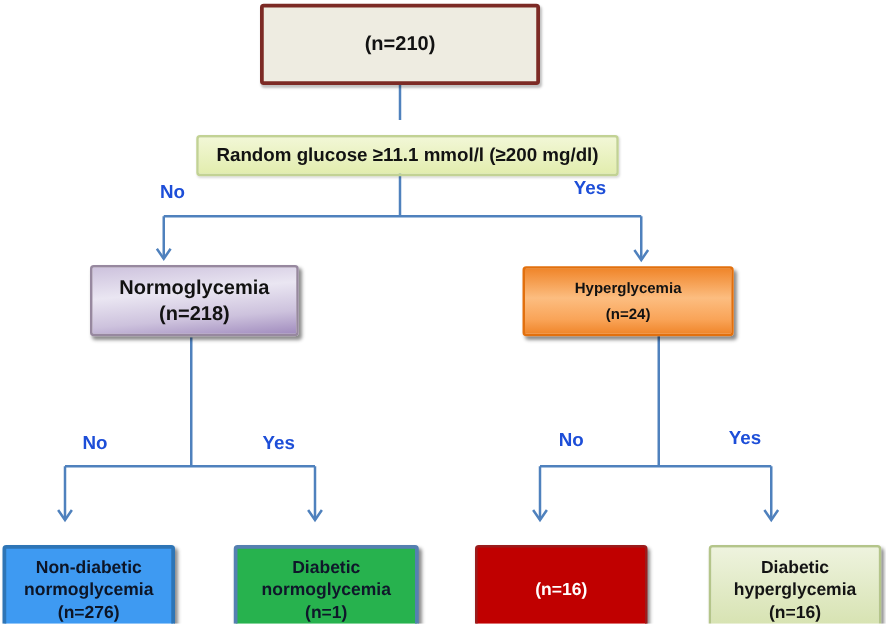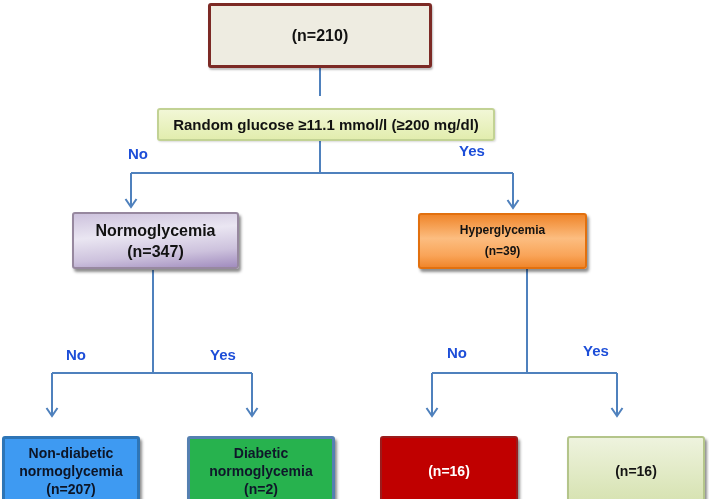--- a/index.html
+++ b/index.html
@@ -126,44 +126,45 @@
 
   <div class="node" id="criterion-box">
     <div class="ln">Random glucose ≥11.1 mmol/l (≥200 mg/dl)</div>
   </div>
 
   <div class="edge-label" id="lbl-l1-no">No</div>
   <div class="edge-label" id="lbl-l1-yes">Yes</div>
 
   <div class="node" id="normoglycemia-box">
     <div class="ln">Normoglycemia</div>
-    <div class="ln">(n=347)</div>
+    <div class="ln">(n=218)</div>
   </div>
 
   <div class="node" id="hyperglycemia-box">
     <div class="ln">Hyperglycemia</div>
-    <div class="ln">(n=39)</div>
+    <div class="ln">(n=24)</div>
   </div>
 
   <div class="edge-label" id="lbl-l2l-no">No</div>
   <div class="edge-label" id="lbl-l2l-yes">Yes</div>
   <div class="edge-label" id="lbl-l2r-no">No</div>
   <div class="edge-label" id="lbl-l2r-yes">Yes</div>
 
   <div class="node leaf" id="nondiabetic-normoglycemia-box">
     <div class="ln">Non-diabetic normoglycemia</div>
-    <div class="ln">(n=207)</div>
+    <div class="ln">(n=276)</div>
   </div>
 
   <div class="node leaf" id="diabetic-normoglycemia-box">
     <div class="ln">Diabetic normoglycemia</div>
-    <div class="ln">(n=2)</div>
+    <div class="ln">(n=1)</div>
   </div>
 
   <div class="node leaf" id="stress-hyperglycemia-box">
     <div class="ln">(n=16)</div>
   </div>
 
   <div class="node leaf" id="diabetic-hyperglycemia-box">
+    <div class="ln">Diabetic hyperglycemia</div>
     <div class="ln">(n=16)</div>
   </div>
 
 </div>
 
 </body></html>

